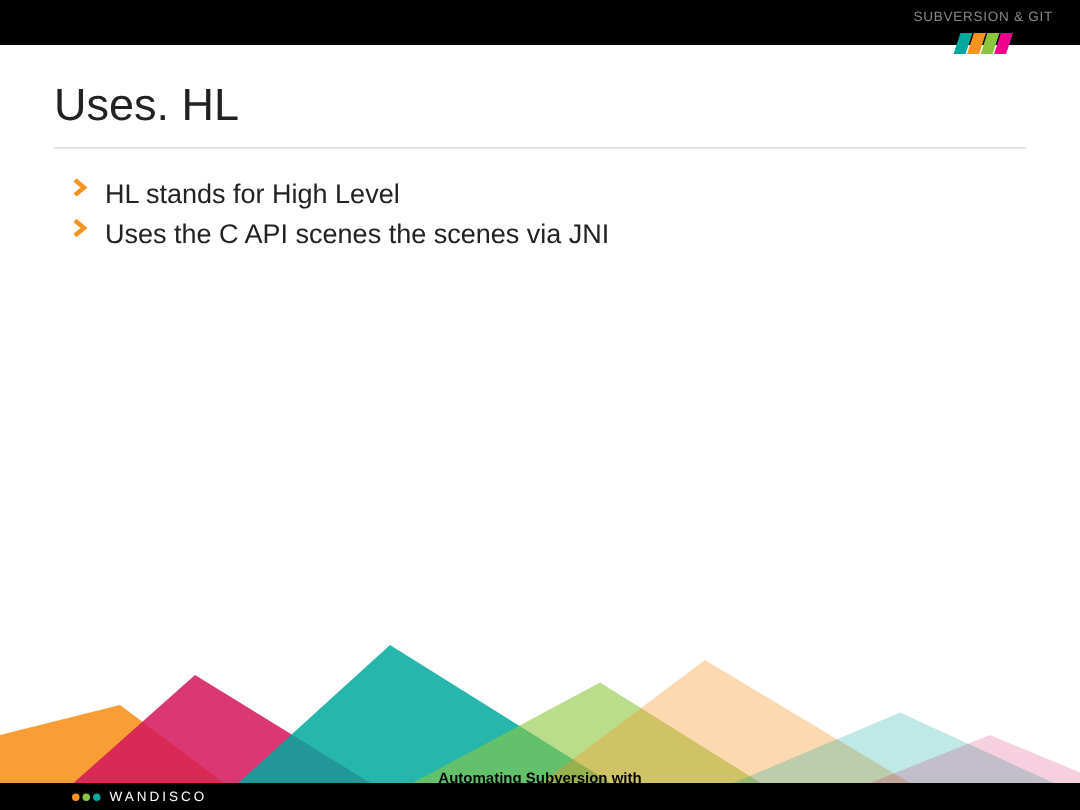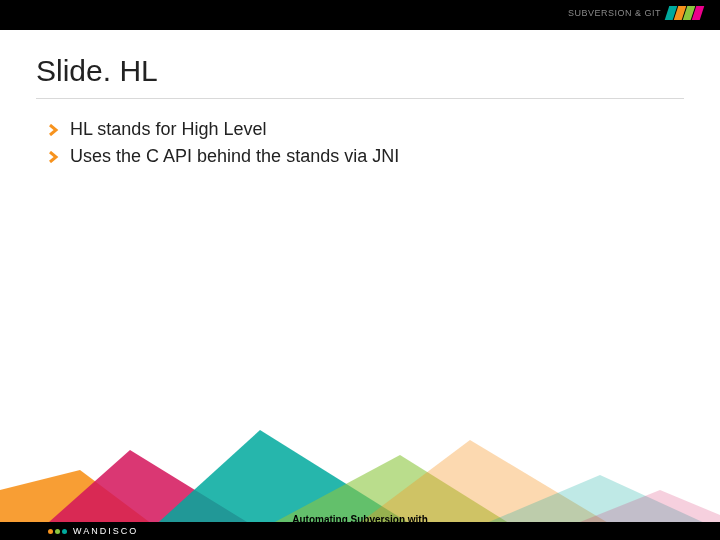--- a/index.html
+++ b/index.html
@@ -17,20 +17,21 @@
     background: #000000;
     position: relative;
   }
   .header-logo {
     position: absolute;
     right: 18px;
     top: 6px;
     display: flex;
     align-items: center;
     gap: 6px;
+    flex-direction: column;
   }
   .header-logo-text {
     font-size: 9px;
     color: #888;
     letter-spacing: 0.5px;
   }
   .live-mark {
     display: flex;
     align-items: flex-end;
     gap: 1px;
@@ -58,21 +59,20 @@
     height: 1px;
     background: #d9d9d9;
     margin: 10px 0 18px 36px;
   }
   .bullets {
     margin-left: 48px;
     margin-top: 20px;
   }
   .bullet-row {
     display: flex;
-    align-items: center;
     margin-bottom: 6px;
   }
   .bullet-row svg {
     flex: 0 0 auto;
     margin-right: 10px;
   }
   .bullet-text {
     font-size: 18px;
     color: #222;
   }
@@ -145,35 +145,35 @@
 <div class="header-logo">
   <span class="header-logo-text">SUBVERSION &amp; GIT</span>
   <span class="live-mark">
     <span class="live-shape ls1"></span>
     <span class="live-shape ls2"></span>
     <span class="live-shape ls3"></span>
     <span class="live-shape ls4"></span>
   </span>
 </div>
 
-<h1 class="title">Slide. HL</h1>
+<h1 class="title">Uses. HL</h1>
 <div class="divider"></div>
 
 <div class="bullets">
   <div class="bullet-row">
     <svg width="12" height="12" viewBox="0 0 12 12">
         <path d="M2 1 L8 6 L2 11" fill="none" stroke="#f7931e" stroke-width="3"></path>
       </svg>
     <span class="bullet-text">HL stands for High Level</span>
   </div>
   <div class="bullet-row">
     <svg width="12" height="12" viewBox="0 0 12 12">
         <path d="M2 1 L8 6 L2 11" fill="none" stroke="#f7931e" stroke-width="3"></path>
       </svg>
-    <span class="bullet-text">Uses the C API behind the stands via JNI</span>
+    <span class="bullet-text">Uses the C API scenes the scenes via JNI</span>
   </div>
 </div>
 
 <svg class="deco" viewBox="0 0 720 110" preserveAspectRatio="none">
   <polygon points="0,110 0,70 80,50 160,110" fill="#f7931e" opacity="0.9"></polygon>
   <polygon points="40,110 130,30 260,110" fill="#d4145a" opacity="0.85"></polygon>
   <polygon points="150,110 260,10 420,110" fill="#00a99d" opacity="0.85"></polygon>
   <polygon points="260,110 400,35 520,110" fill="#8cc63f" opacity="0.6"></polygon>
   <polygon points="350,110 470,20 620,110" fill="#f7931e" opacity="0.35"></polygon>
   <polygon points="470,110 600,55 720,110" fill="#00a99d" opacity="0.25"></polygon>

